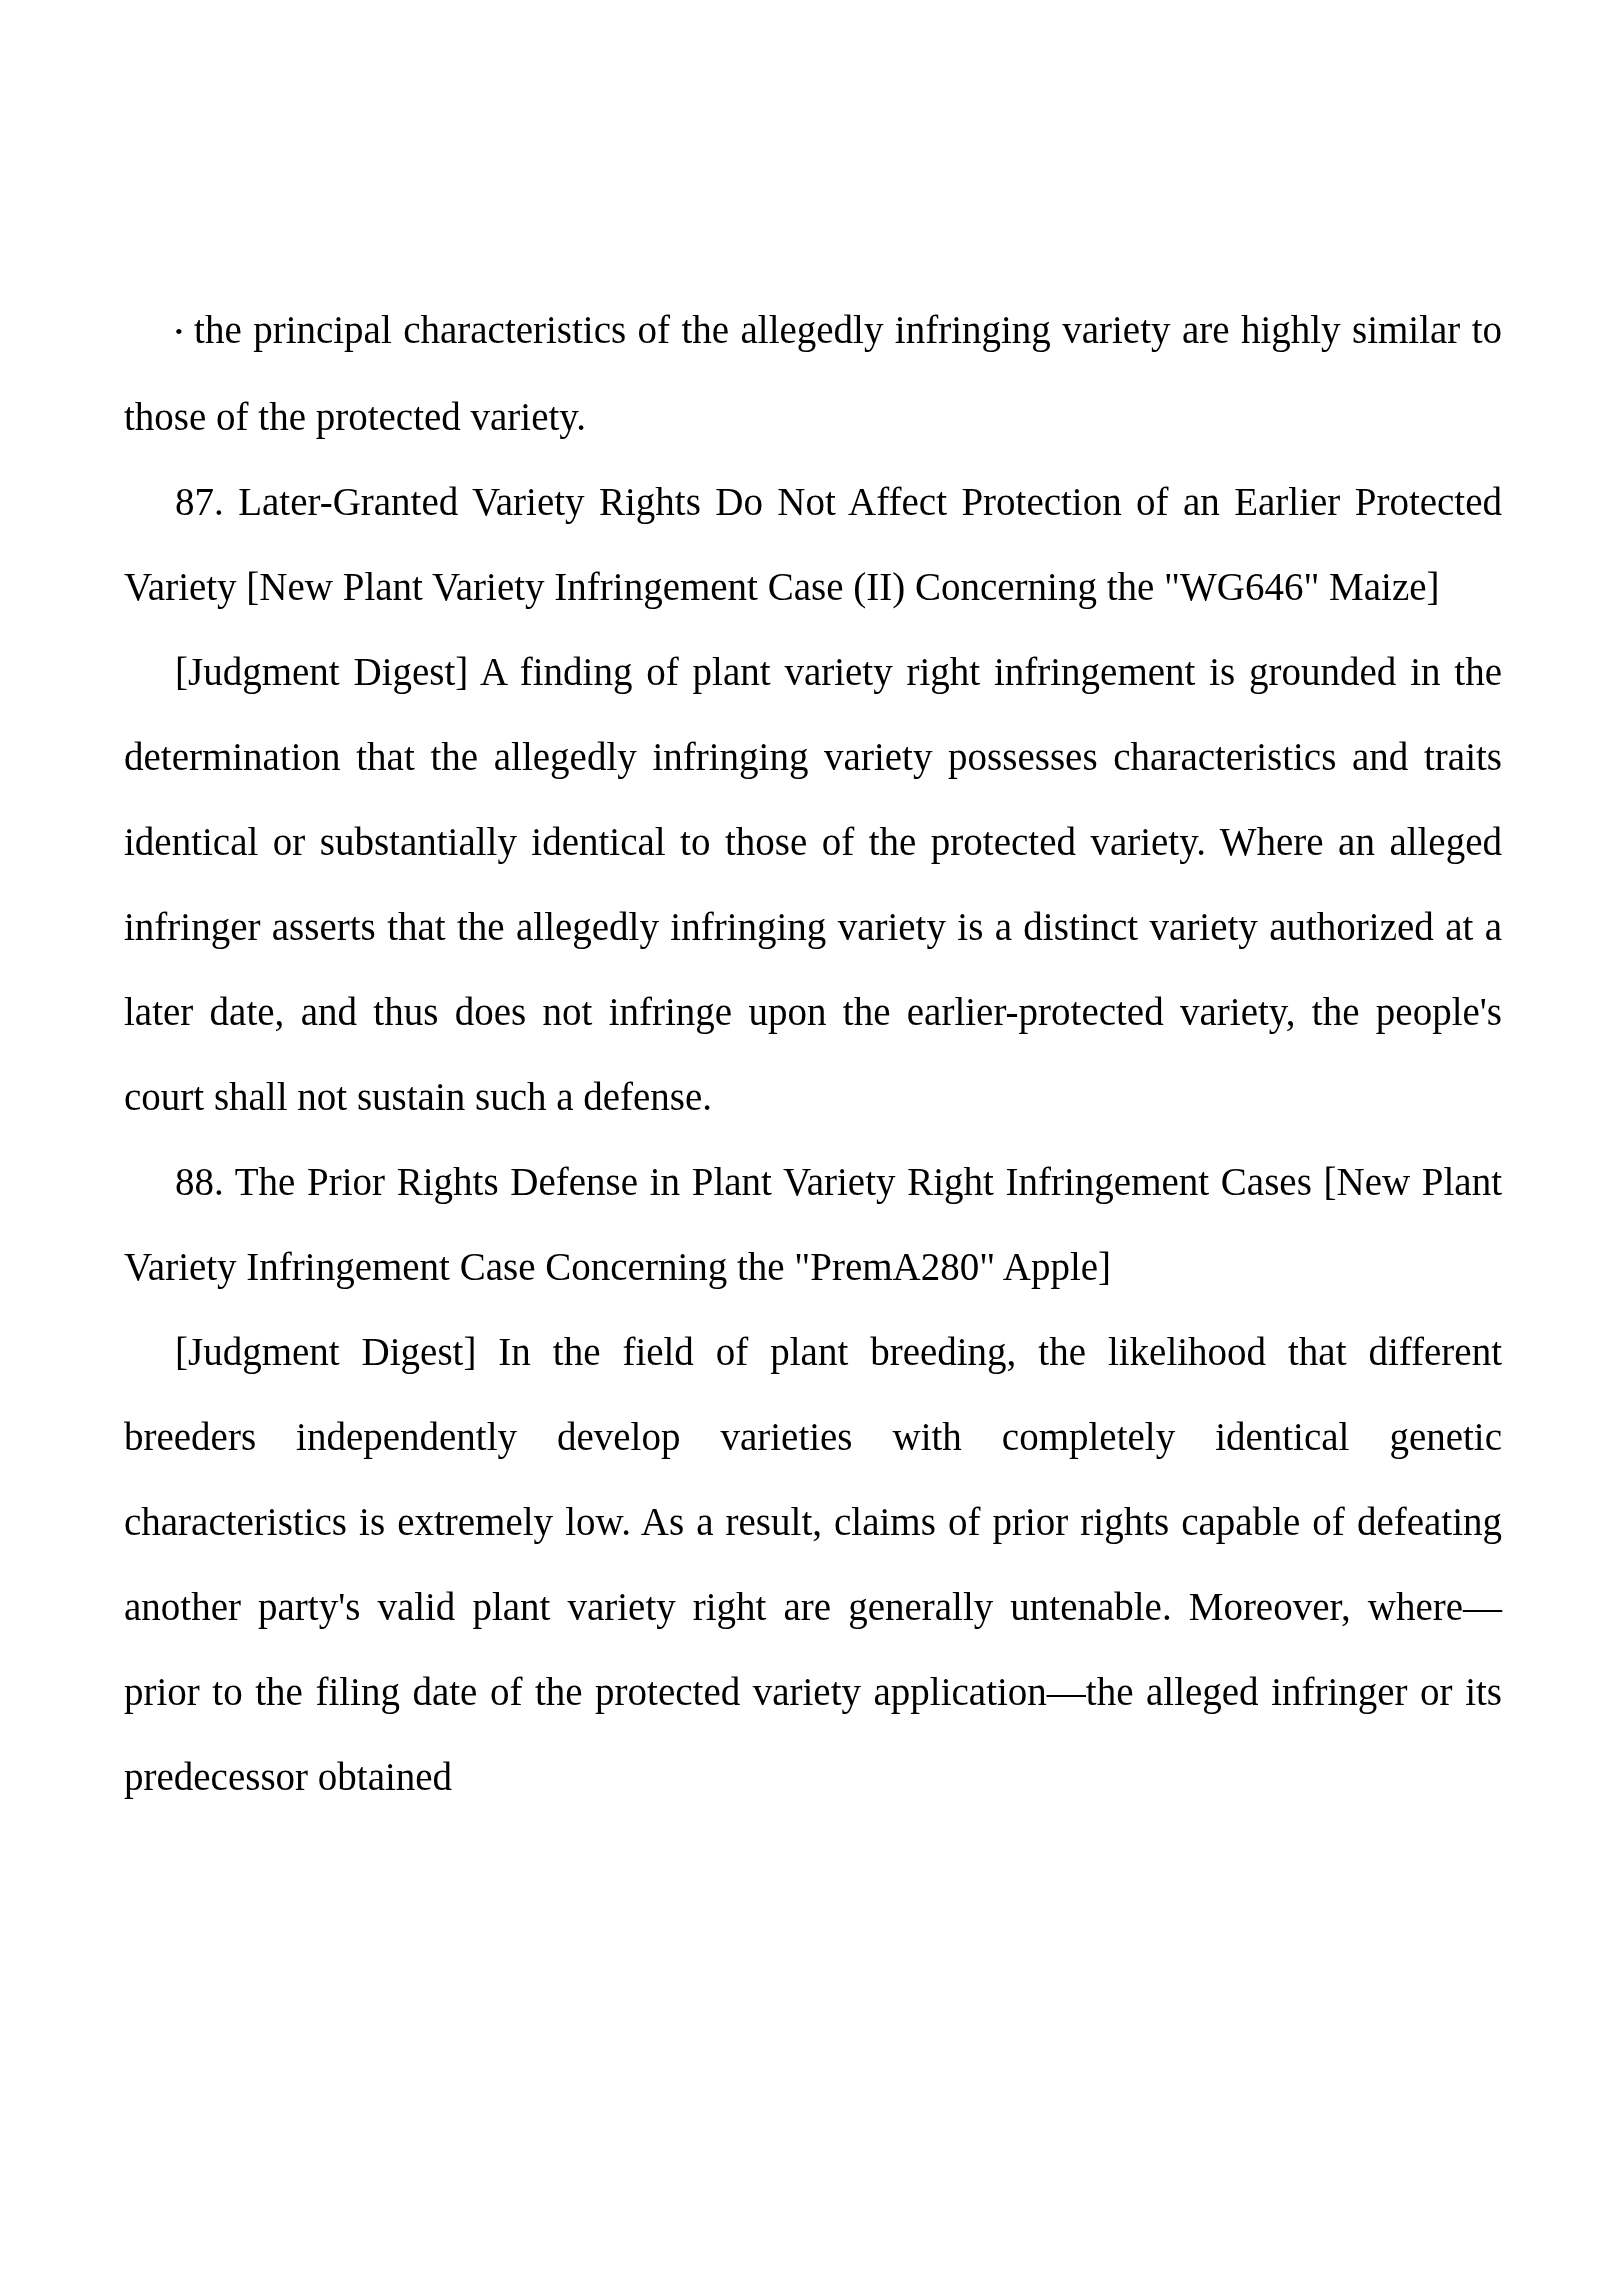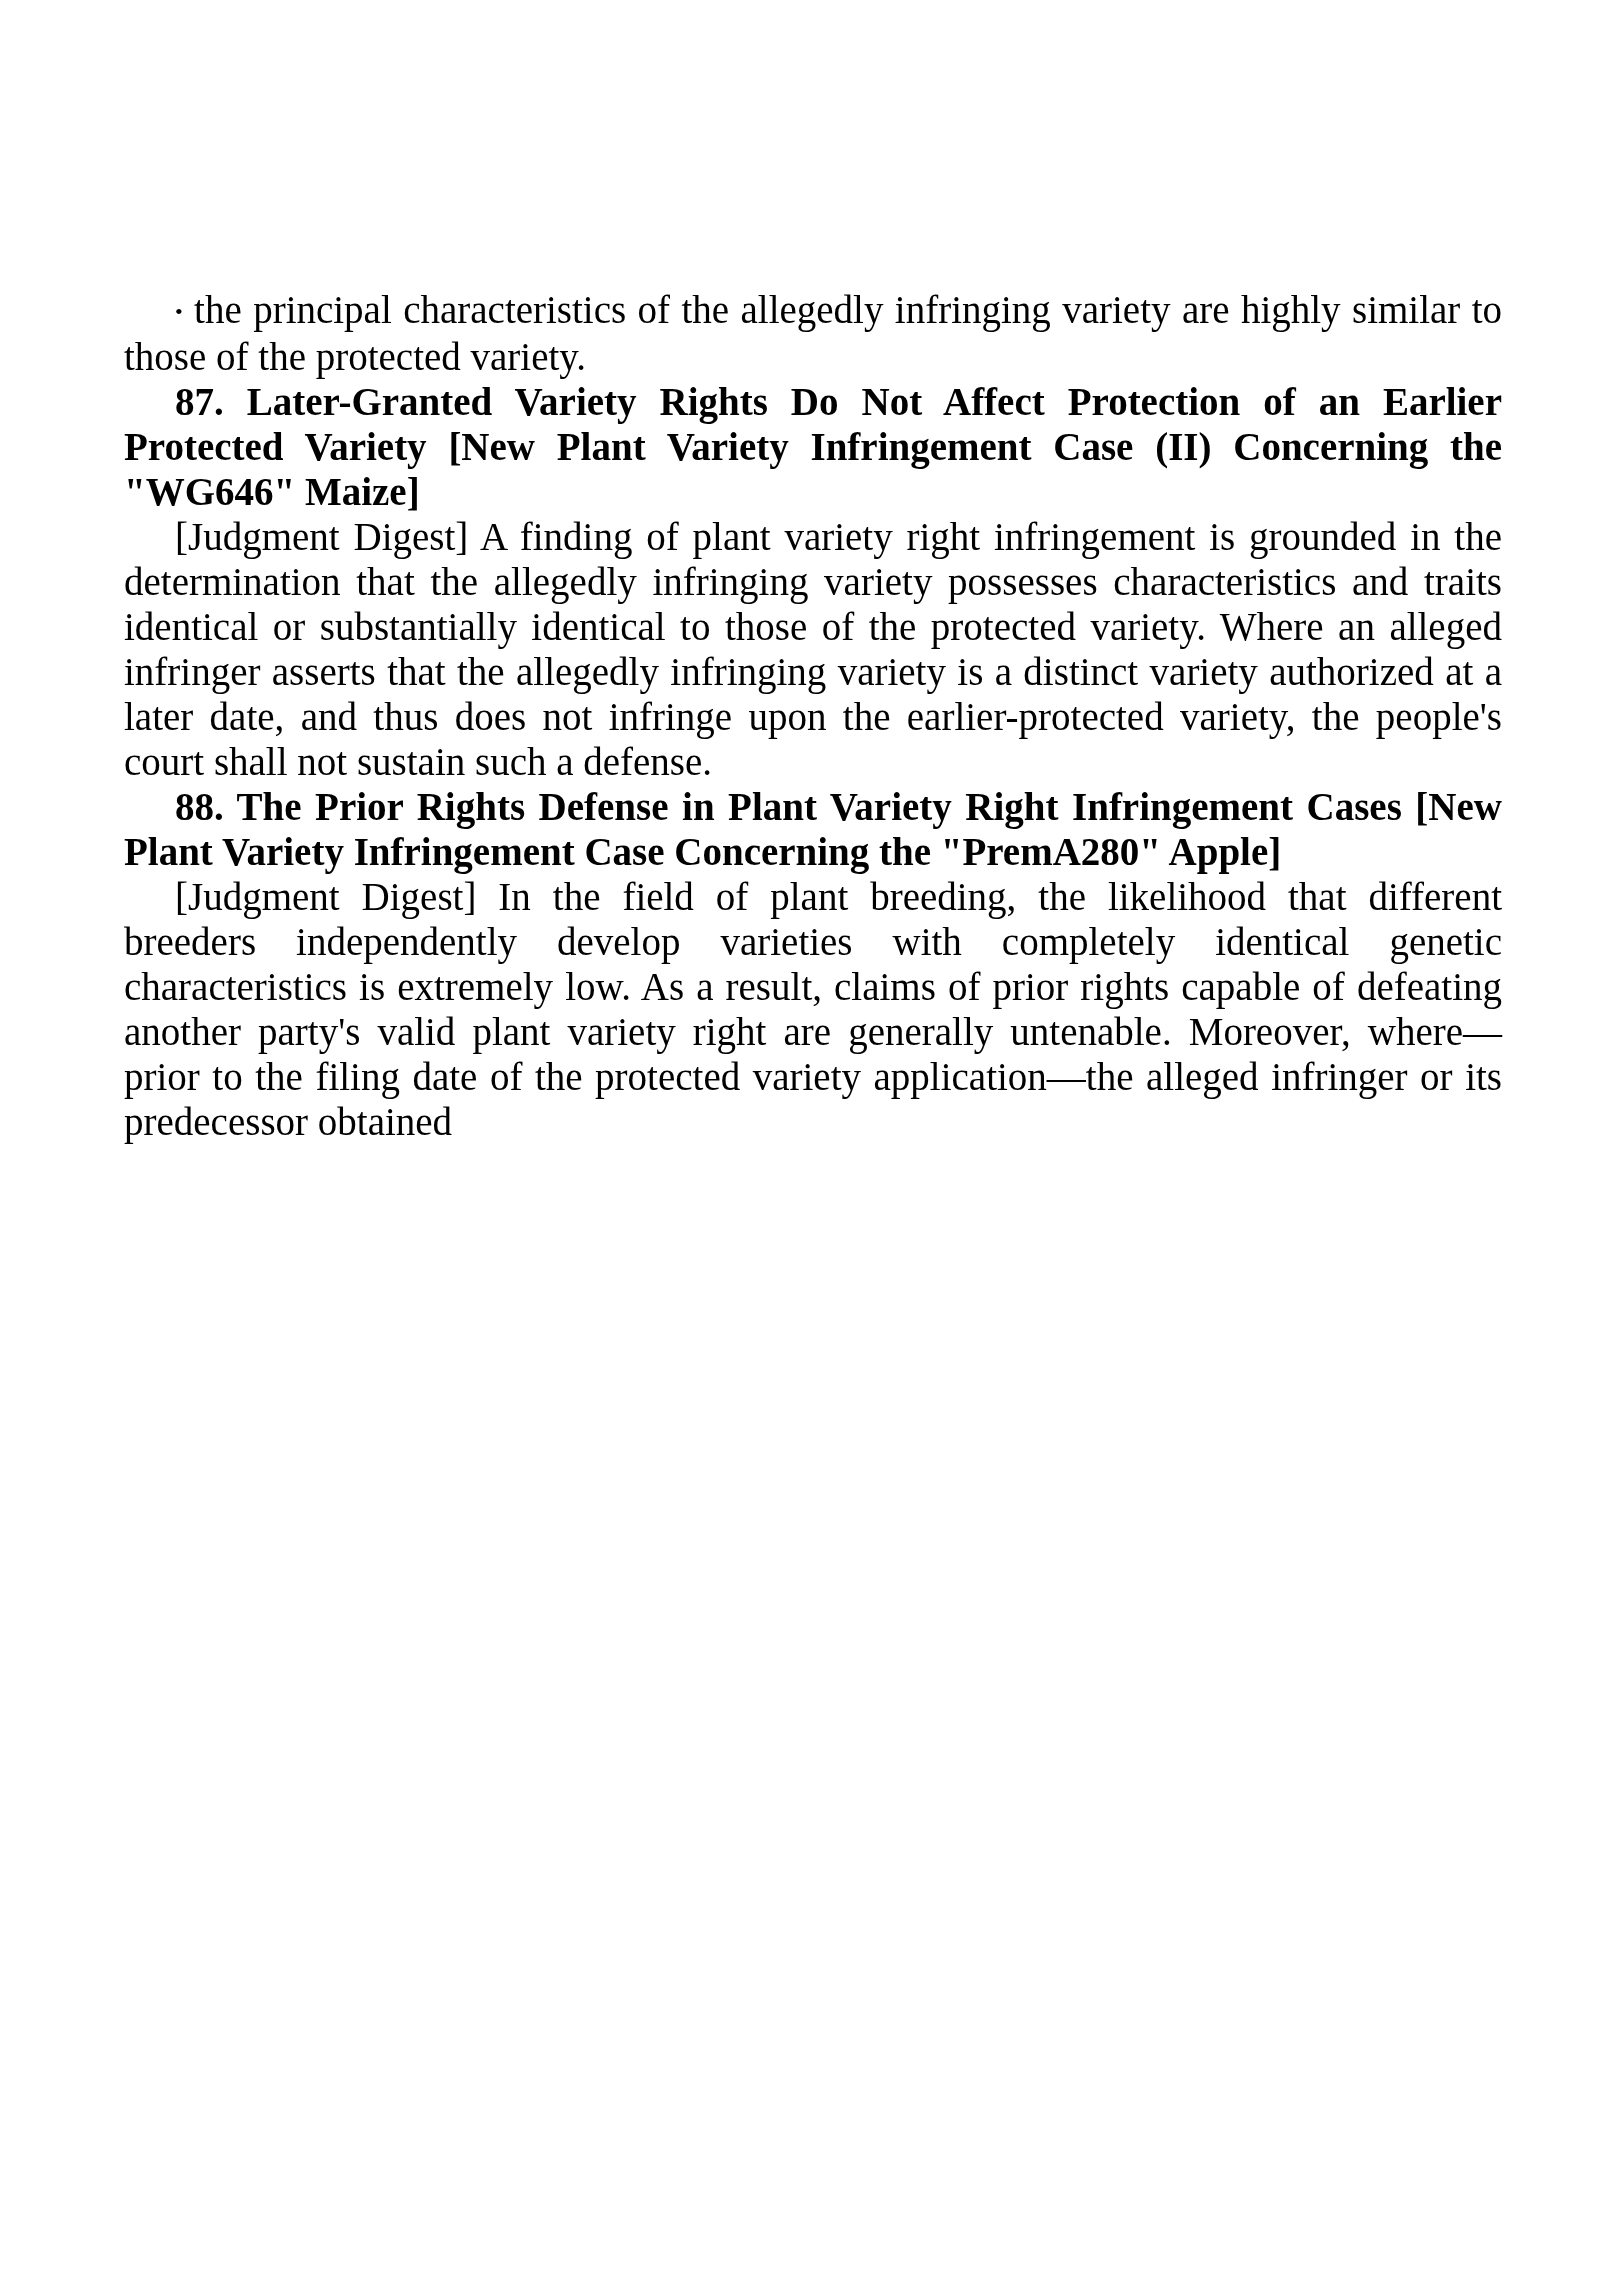--- a/index.html
+++ b/index.html
@@ -14,30 +14,30 @@
     background: #ffffff;
     color: #000000;
     overflow: hidden;
   }
   .text-block {
     position: absolute;
     left: 124px;
     top: 287px;
     width: 1378px;
     font-size: 39px;
-    line-height: 45px;
+    line-height: 85px;
     text-align: justify;
     color: #000000;
   }
   .para {
     text-indent: 51px;
     margin: 0;
   }
   .heading {
-    font-weight: bold;
+    font-weight: normal;
   }
   .bullet {
     font-size: 22px;
     vertical-align: 4.2px;
   }
   .footer {
     position: absolute;
     left: 124px;
     top: 2090px;
     width: 1378px;

